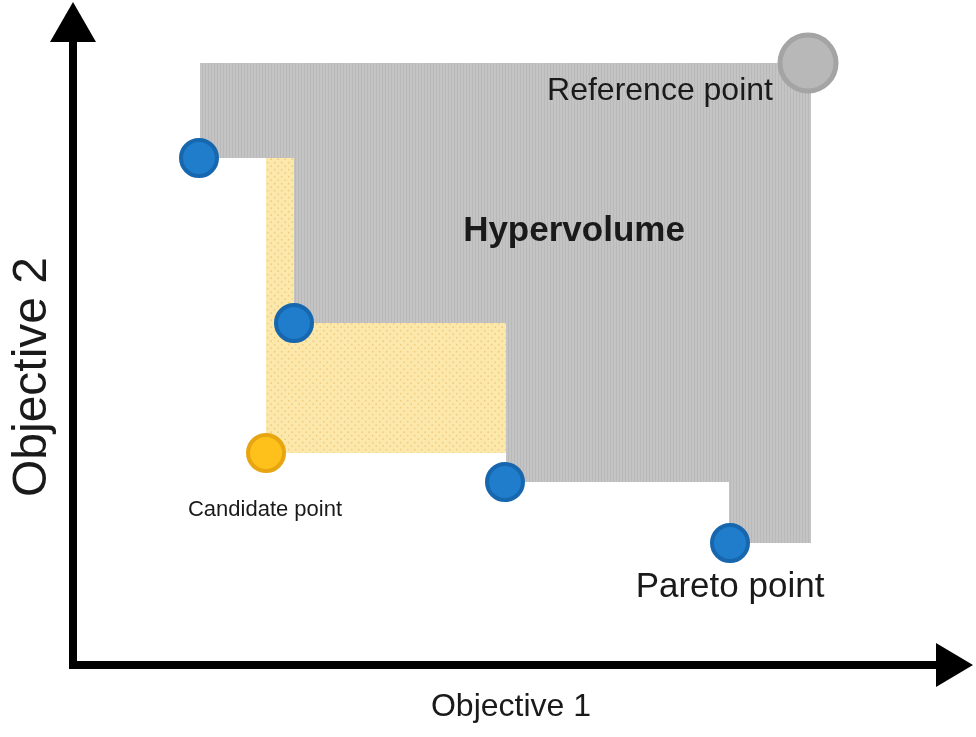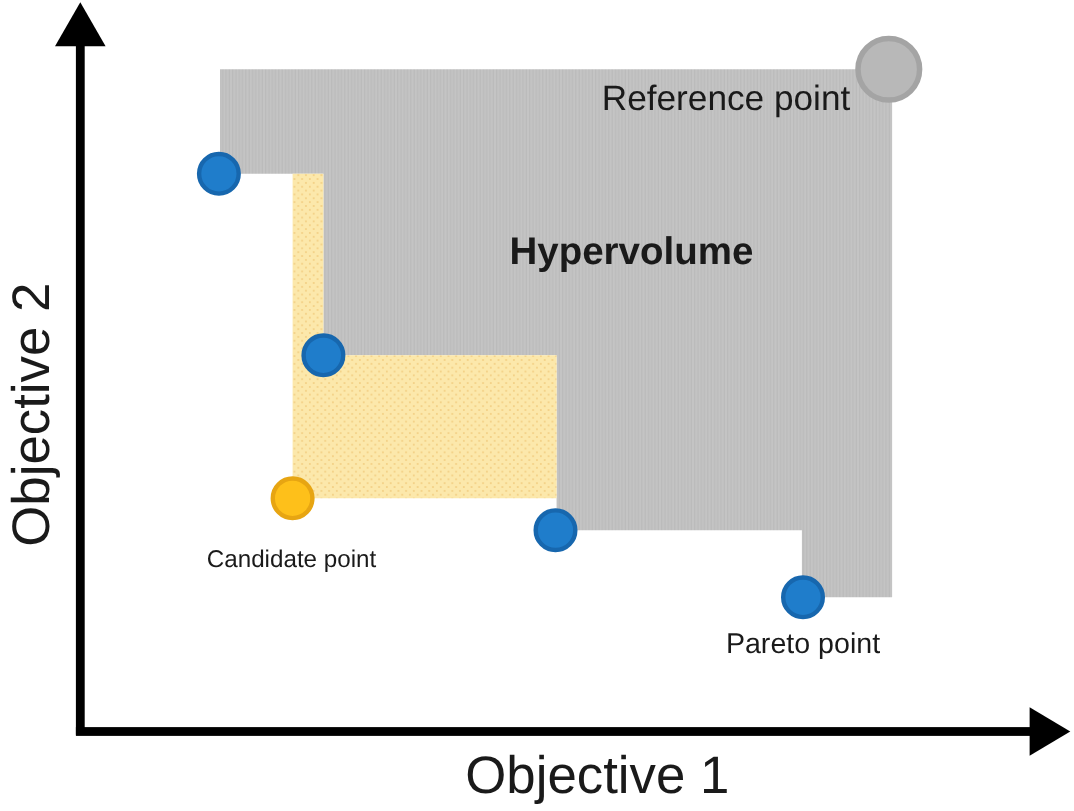--- a/index.html
+++ b/index.html
@@ -14,22 +14,22 @@
   .label{
     position:absolute;
     transform:translate(-50%,-50%);
     white-space:nowrap;
     color:#1a1a1a;
     line-height:1.1;
   }
   .label-reference{left:660px;top:90px;font-size:32px;}
   .label-hypervolume{left:574px;top:229px;font-size:35px;font-weight:700;}
   .label-candidate{left:265px;top:509px;font-size:22px;}
-  .label-pareto{left:730px;top:585px;font-size:26px;}
-  .label-xaxis{left:511px;top:706px;font-size:48px;margin-left:32px;}
+  .label-pareto{left:730px;top:585px;font-size:35px;}
+  .label-xaxis{left:511px;top:706px;font-size:32px;}
   .label-yaxis{left:30px;top:377px;font-size:48px;transform:translate(-50%,-50%) rotate(-90deg);}
 </style>
 </head>
 <body>
 
 <div class="stage">
 
   <svg width="976" height="737" viewBox="0 0 976 737">
     <defs>
       <pattern id="grayTex" width="6" height="6" patternUnits="userSpaceOnUse">

